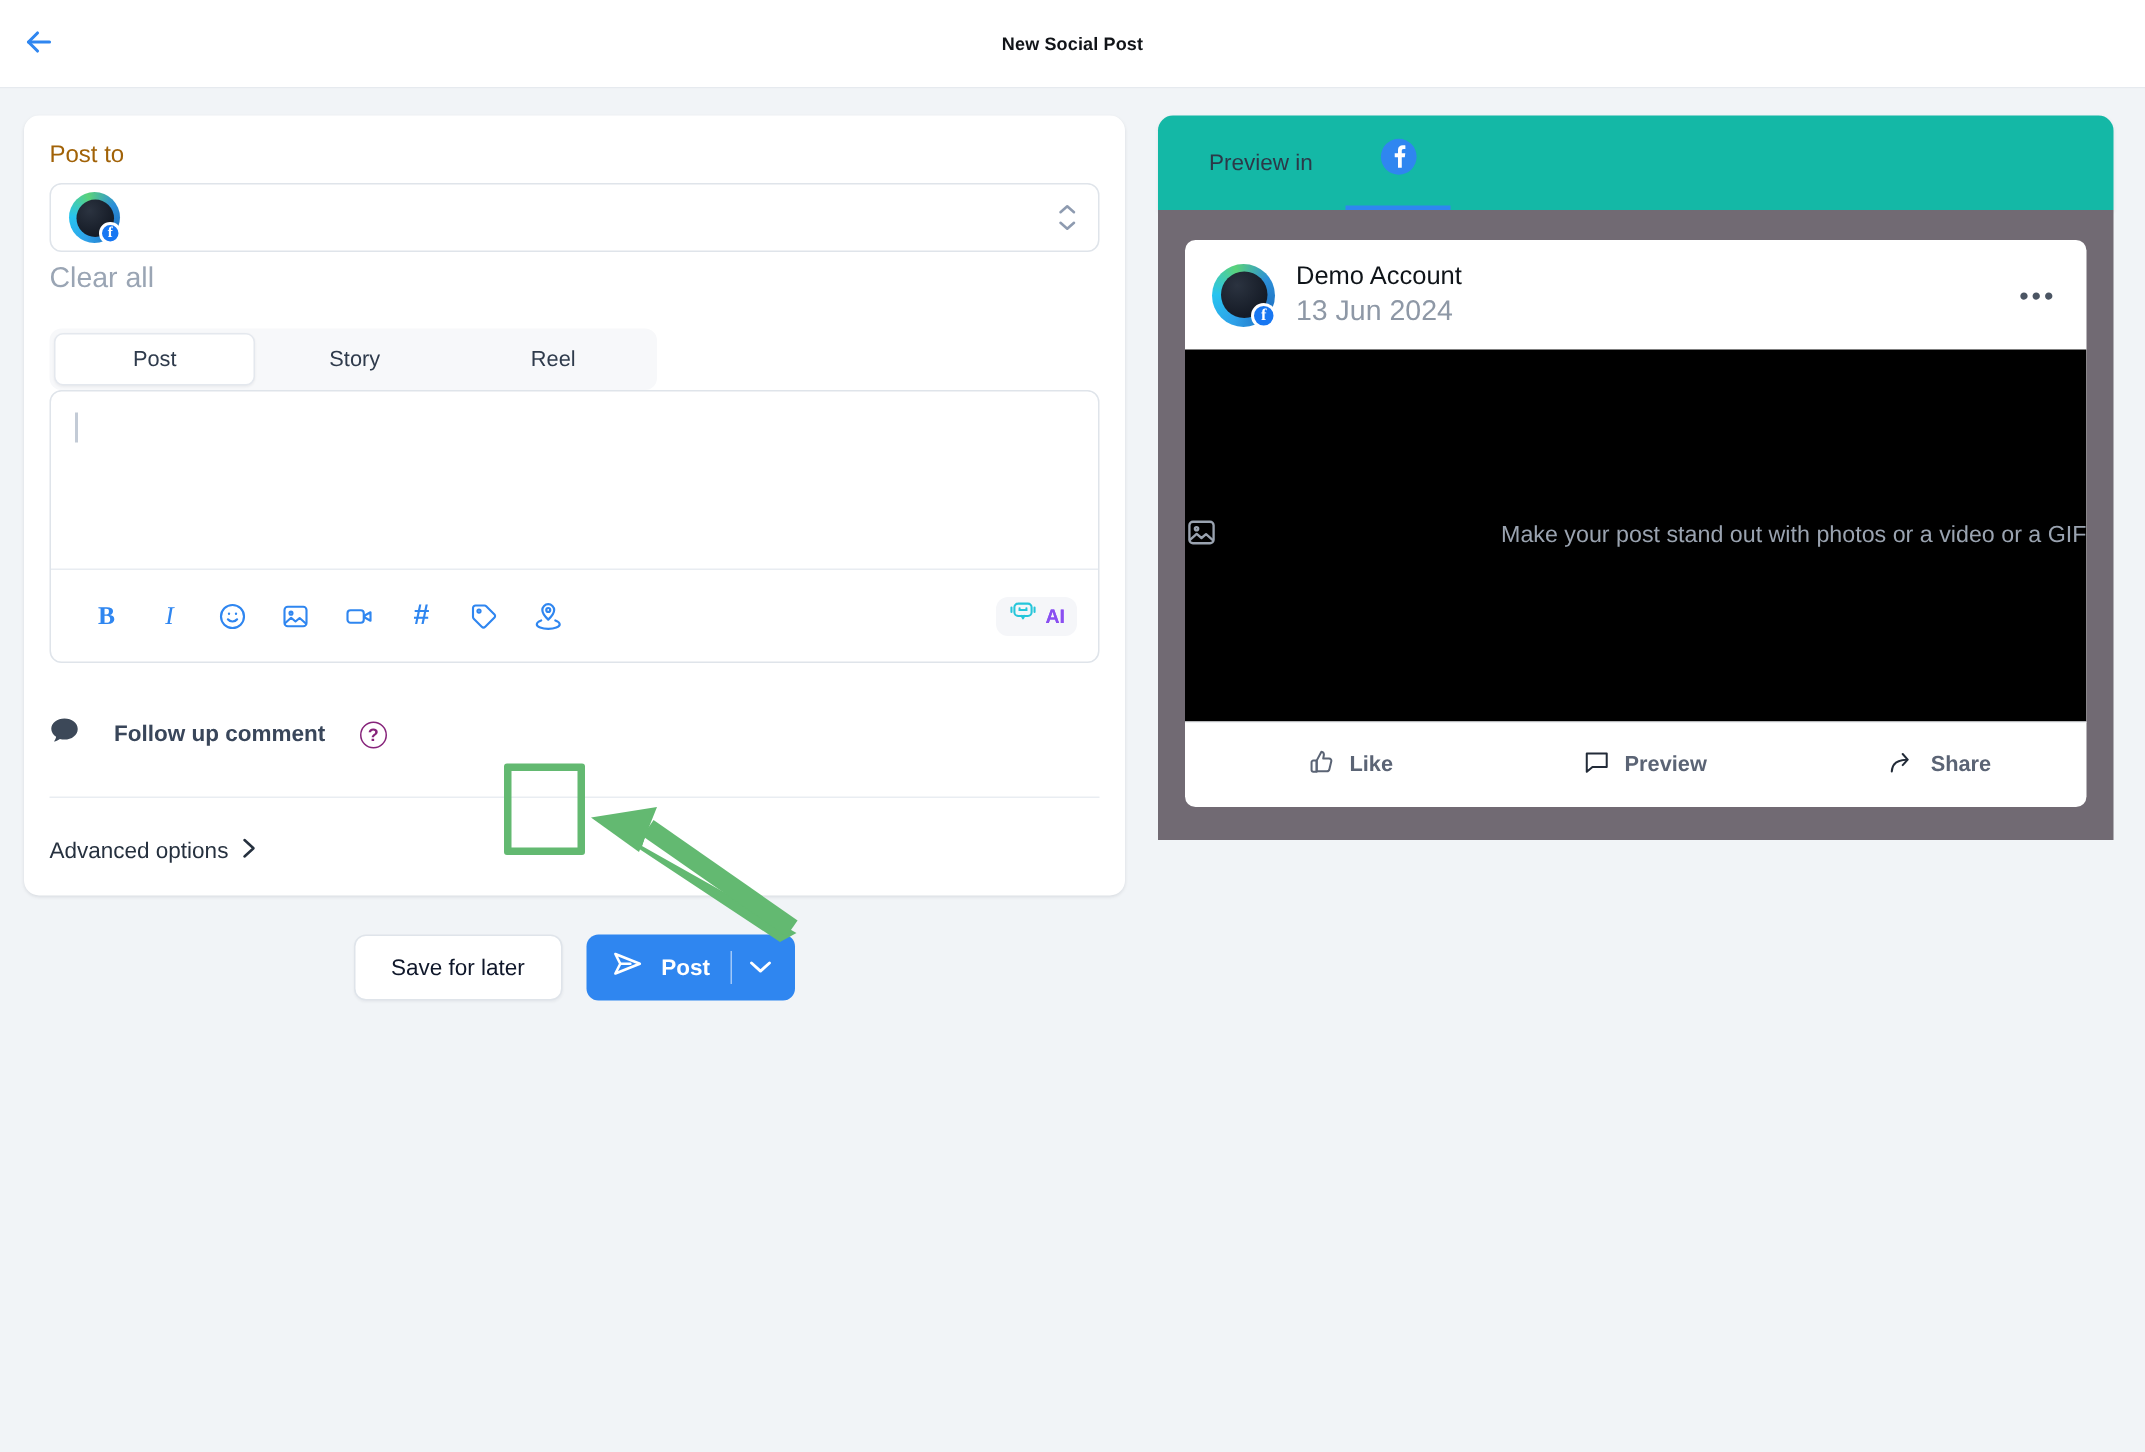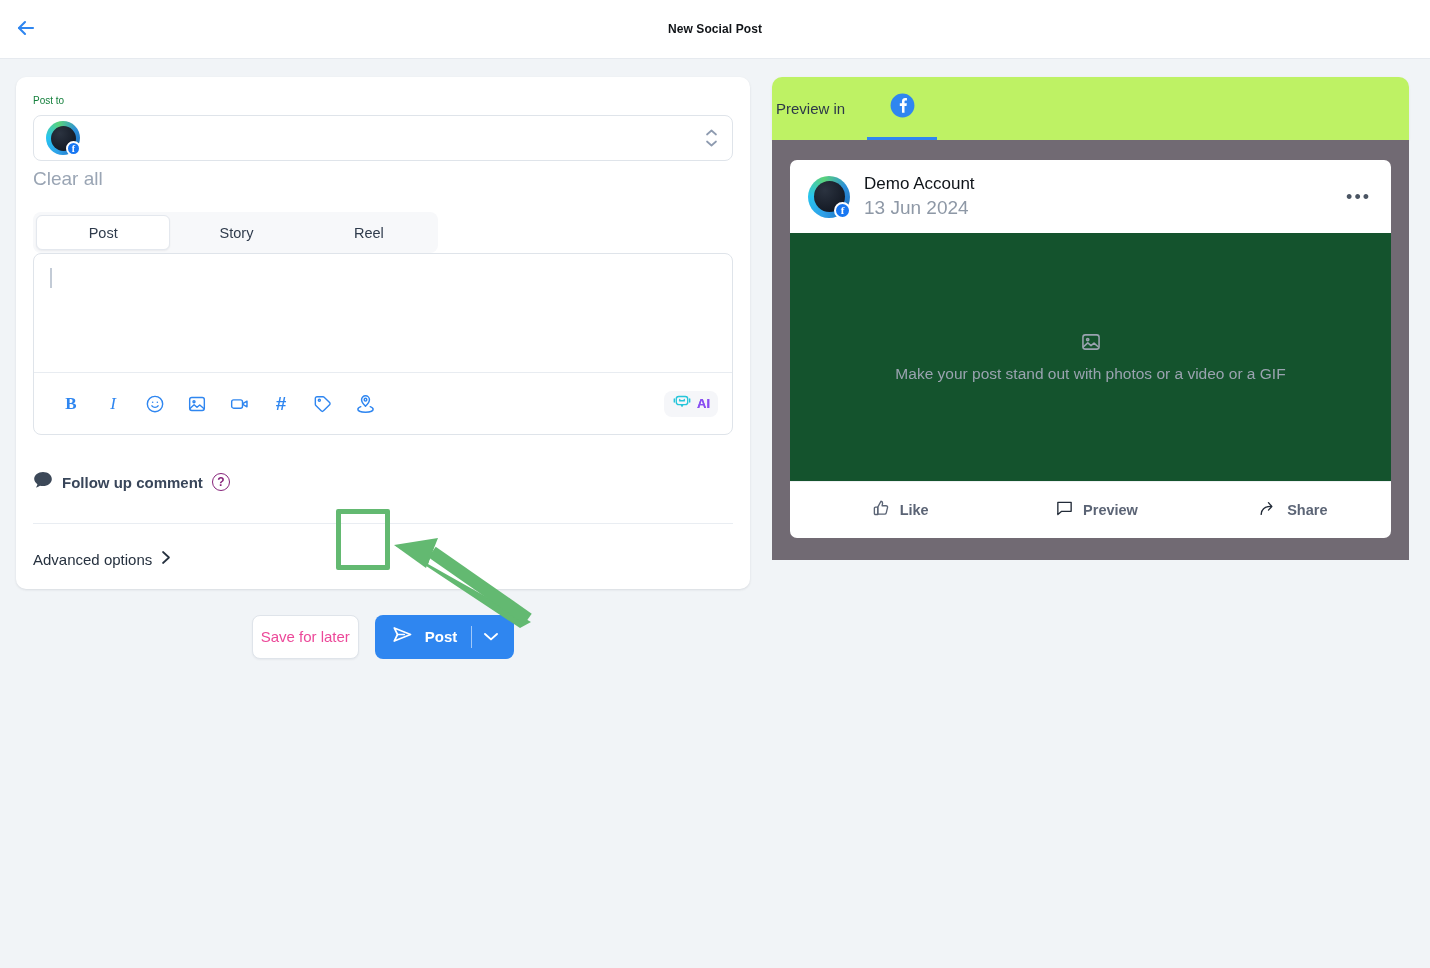--- a/index.html
+++ b/index.html
@@ -41,21 +41,21 @@
   .left-col { width: 734px; flex: 0 0 734px; }
   .right-col { width: 637px; flex: 0 0 637px; }
 
   
   .card {
     background: #fff; border-radius: 10px;
     box-shadow: 0 1px 3px rgba(16,24,40,.07), 0 1px 2px rgba(16,24,40,.04);
     padding: 18px 17px 20px 17px;
   }
   .field-label {
-    font-size: 10px; color: #15803d; margin-bottom: 9px;
+    font-size: 16px; color: #a16207; margin-bottom: 9px;
   }
   .select-box {
     height: 46px; border: 1px solid #dfe4ea; border-radius: 8px;
     display: flex; align-items: center; padding: 0 12px;
     position: relative; cursor: pointer; background: #fff;
   }
   .stepper {
     position: absolute; right: 14px; top: 50%; transform: translateY(-50%);
     display: flex; flex-direction: column; gap: 3px;
     color: #8e9bb0; cursor: pointer;
@@ -146,62 +146,62 @@
     border: 5px solid #63b971; border-radius: 2px;
     pointer-events: none; z-index: 40;
   }
   .arrow-svg {
     position: absolute; left: 388px; top: 518px; z-index: 39;
     pointer-events: none;
   }
 
   
   .followup {
-    margin-top: 36px; display: flex; align-items: center; gap: 9px;
+    margin-top: 36px; display: flex; align-items: center; gap: 23px;
     cursor: pointer;
   }
   .followup-text { font-size: 15px; font-weight: bold; color: #39465a; }
   .help-circle {
     width: 18px; height: 18px; border: 1.6px solid #86237a; border-radius: 50%;
     color: #86237a; font-size: 12px; font-weight: bold;
     display: flex; align-items: center; justify-content: center; cursor: pointer;
   }
   .hr { height: 1px; background: #e9edf2; margin: 30px 0 0 0; }
   .advanced {
     margin-top: 26px; display: inline-flex; align-items: center; gap: 9px;
     font-size: 15px; color: #26313f; cursor: pointer;
   }
 
   
   .actions {
     display: flex; justify-content: center; align-items: center;
     gap: 16px; margin-top: 26px;
   }
   .btn-secondary {
-    height: 44px; padding: 0 8px; background: #fff;
+    height: 44px; padding: 0 24px; background: #fff;
     border: 1px solid #dfe4ea; border-radius: 8px;
-    font-size: 15px; color: #ec4899; cursor: pointer;
+    font-size: 15px; color: #0f172a; cursor: pointer;
     box-shadow: 0 1px 2px rgba(16,24,40,.05);
     font-family: "Liberation Sans", sans-serif;
   }
   .btn-primary {
     height: 44px; background: #2f86f0; border-radius: 8px;
     display: flex; align-items: center; color: #fff; cursor: pointer;
     padding: 0 4px 0 16px; border: none;
     font-family: "Liberation Sans", sans-serif;
   }
   .btn-primary .lbl { font-size: 15px; font-weight: bold; margin: 0 14px 0 11px; }
   .btn-divider { width: 1px; height: 22px; background: rgba(255,255,255,.55); }
   .btn-caret { width: 38px; display: flex; align-items: center; justify-content: center; cursor: pointer; }
 
   
   .preview-head {
-    background: #bef264; border-radius: 10px 10px 0 0;
+    background: #14b8a6; border-radius: 10px 10px 0 0;
     height: 63px; display: flex; align-items: center;
-    padding: 0 4px; gap: 22px;
+    padding: 0 34px; gap: 22px;
     box-shadow: 0 1px 3px rgba(16,24,40,.06);
   }
   .preview-title { font-size: 15px; color: #2c3848; }
   .net-tab {
     height: 63px; width: 70px;
     display: flex; align-items: center; justify-content: center;
     border-bottom: 3px solid #2f86f0; cursor: pointer;
   }
   .preview-frame {
     background: #716a73; padding: 20px 18px 22px 18px;
@@ -212,22 +212,22 @@
     position: relative;
   }
   .fb-name { font-size: 17px; color: #0f1419; margin-bottom: 3px; }
   .fb-date { font-size: 19px; color: #8e98a6; }
   .fb-more {
     position: absolute; right: 20px; top: 50%; transform: translateY(-50%);
     color: #4b5563; letter-spacing: 2px; font-size: 18px; cursor: pointer;
     line-height: 1;
   }
   .fb-media {
-    background: #14532d; height: 248px;
-    display: flex; flex-direction: column; align-items: center; justify-content: center;
+    background: #000000; height: 248px;
+    display: flex; align-items: center; justify-content: space-between;
     gap: 8px; cursor: pointer;
   }
   .fb-media-text { font-size: 15.5px; color: #9aa3b0; }
   .fb-actions {
     height: 57px; display: flex; align-items: center;
     border-top: 1px solid #eef0f3;
     padding-left: 12px;
   }
   .fb-act {
     flex: 1; display: flex; align-items: center; justify-content: center;

